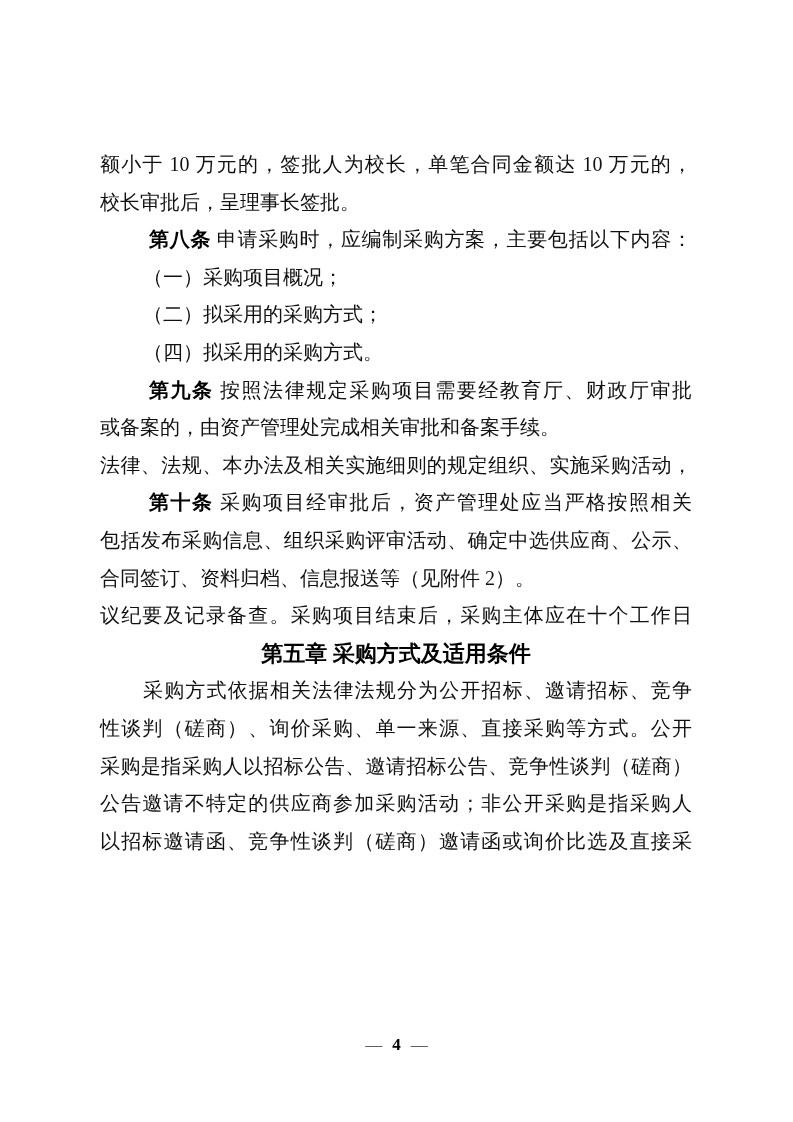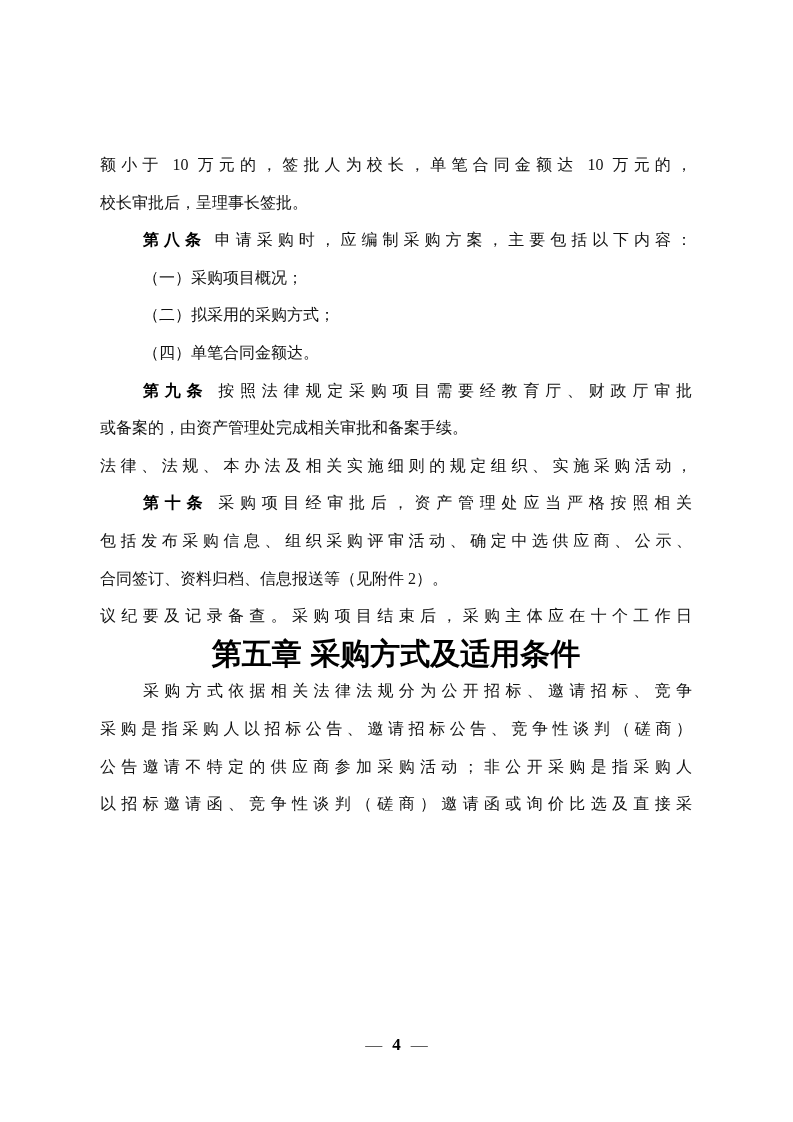--- a/index.html
+++ b/index.html
@@ -18,45 +18,46 @@
   }
   .doc-body {
     position: absolute;
     left: 100px;
     top: 146px;
     width: 592px;
   }
   .line {
     height: 37.6px;
     line-height: 37.6px;
-    font-size: 16px;
+    font-size: 20px;
     white-space: normal;
     text-align: left;
   }
   .line.indent {
     text-indent: 43px;
   }
   .line.justify {
     text-align: justify;
     text-align-last: justify;
     text-justify: distribute;
     text-justify: inter-character;
   }
   .line.heading {
     text-align: center;
     text-align-last: center;
-    font-family: Liberation Sans, sans-serif;
+    font-family: Liberation Serif, serif;
     font-weight: 700;
-    font-size: 30px;
+    font-size: 22px;
     color: #000000;
   }
   .bold {
     font-family: "Liberation Sans", sans-serif;
     font-weight: 700;
     color: #000000;
+    margin-left: 6px;
   }
   .footer {
     position: absolute;
     left: 0;
     right: 0;
     top: 1033px;
     height: 24px;
     line-height: 24px;
     text-align: center;
     font-size: 17px;
@@ -76,30 +77,31 @@
 </head>
 <body>
 
 <div class="page">
   <div class="doc-body">
       <div class="line justify"><span>额小于 10 万元的，签批人为校长，单笔合同金额达 10 万元的，</span></div>
       <div class="line"><span>校长审批后，呈理事长签批。</span></div>
       <div class="line indent justify"><span class="bold">第八条</span><span> 申请采购时，应编制采购方案，主要包括以下内容：</span></div>
       <div class="line indent"><span>（一）采购项目概况；</span></div>
       <div class="line indent"><span>（二）拟采用的采购方式；</span></div>
-      <div class="line indent"><span>（四）单笔合同金额达。</span></div>
+      <div class="line indent"><span>（四）拟采用的采购方式。</span></div>
       <div class="line indent justify"><span class="bold">第九条</span><span> 按照法律规定采购项目需要经教育厅、财政厅审批</span></div>
       <div class="line"><span>或备案的，由资产管理处完成相关审批和备案手续。</span></div>
       <div class="line justify"><span>法律、法规、本办法及相关实施细则的规定组织、实施采购活动，</span></div>
       <div class="line indent justify"><span class="bold">第十条</span><span> 采购项目经审批后，资产管理处应当严格按照相关</span></div>
       <div class="line justify"><span>包括发布采购信息、组织采购评审活动、确定中选供应商、公示、</span></div>
       <div class="line"><span>合同签订、资料归档、信息报送等（见附件 2）。</span></div>
       <div class="line justify"><span>议纪要及记录备查。采购项目结束后，采购主体应在十个工作日</span></div>
       <div class="line heading"><span>第五章 采购方式及适用条件</span></div>
       <div class="line indent justify"><span>采购方式依据相关法律法规分为公开招标、邀请招标、竞争</span></div>
+      <div class="line justify"><span>性谈判（磋商）、询价采购、单一来源、直接采购等方式。公开</span></div>
       <div class="line justify"><span>采购是指采购人以招标公告、邀请招标公告、竞争性谈判（磋商）</span></div>
       <div class="line justify"><span>公告邀请不特定的供应商参加采购活动；非公开采购是指采购人</span></div>
       <div class="line justify"><span>以招标邀请函、竞争性谈判（磋商）邀请函或询价比选及直接采</span></div>
     </div>
 
   <div class="footer">
     <span class="dash">—</span><span class="num">4</span><span class="dash">—</span>
   </div>
 </div>
 

